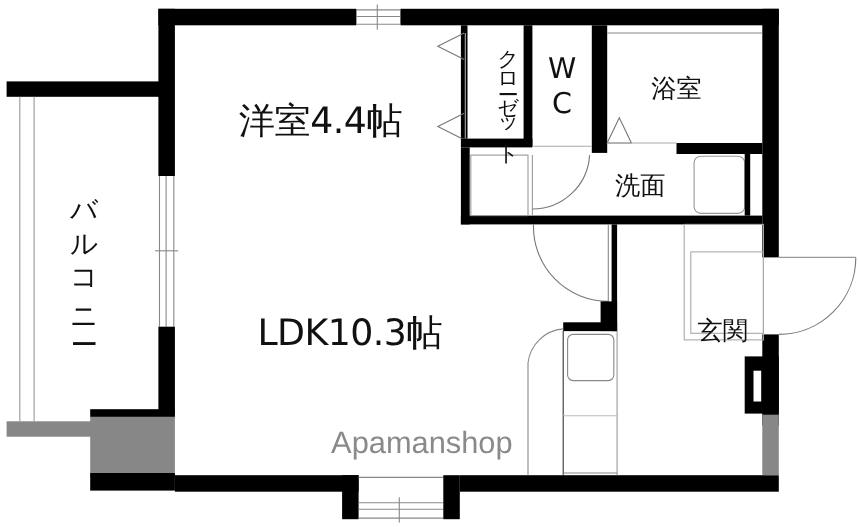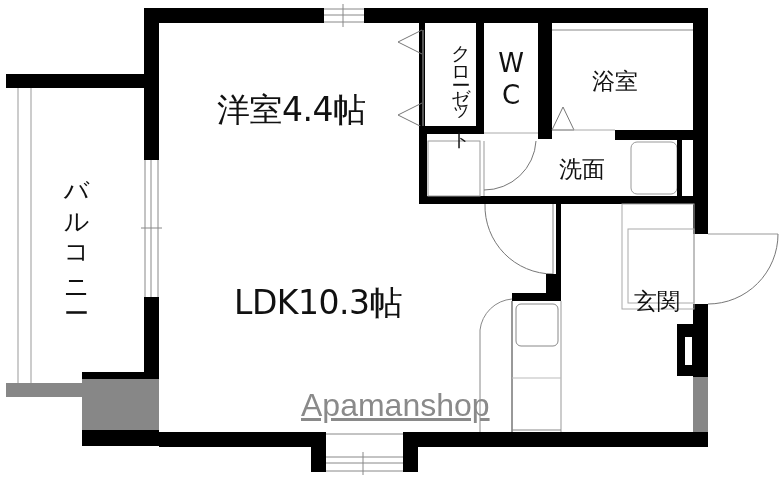--- a/index.html
+++ b/index.html
@@ -15,25 +15,24 @@
     .room-main { font-size: 33px; letter-spacing: -0.5px; }
     .room-mid { font-size: 27px; }
     .room-small { font-size: 21px; }
     .vertical {
       writing-mode: vertical-rl;
       text-orientation: upright;
     }
     .watermark {
       position: absolute;
       font-family: "Liberation Sans", sans-serif;
-      font-size: 32px;
+      font-size: 28px;
       color: #8a8a8a;
       white-space: nowrap;
       line-height: 1;
-      text-decoration: underline;
     }
   </style>
 </head>
 <body>
 
 <svg id="plan" viewBox="0 0 781 479" xmlns="http://www.w3.org/2000/svg">
 
   <g>
     <rect x="6" y="74" width="140" height="14" fill="#000"></rect>
     <line x1="18" y1="88" x2="18" y2="383" stroke="#999" stroke-width="1"></line>

